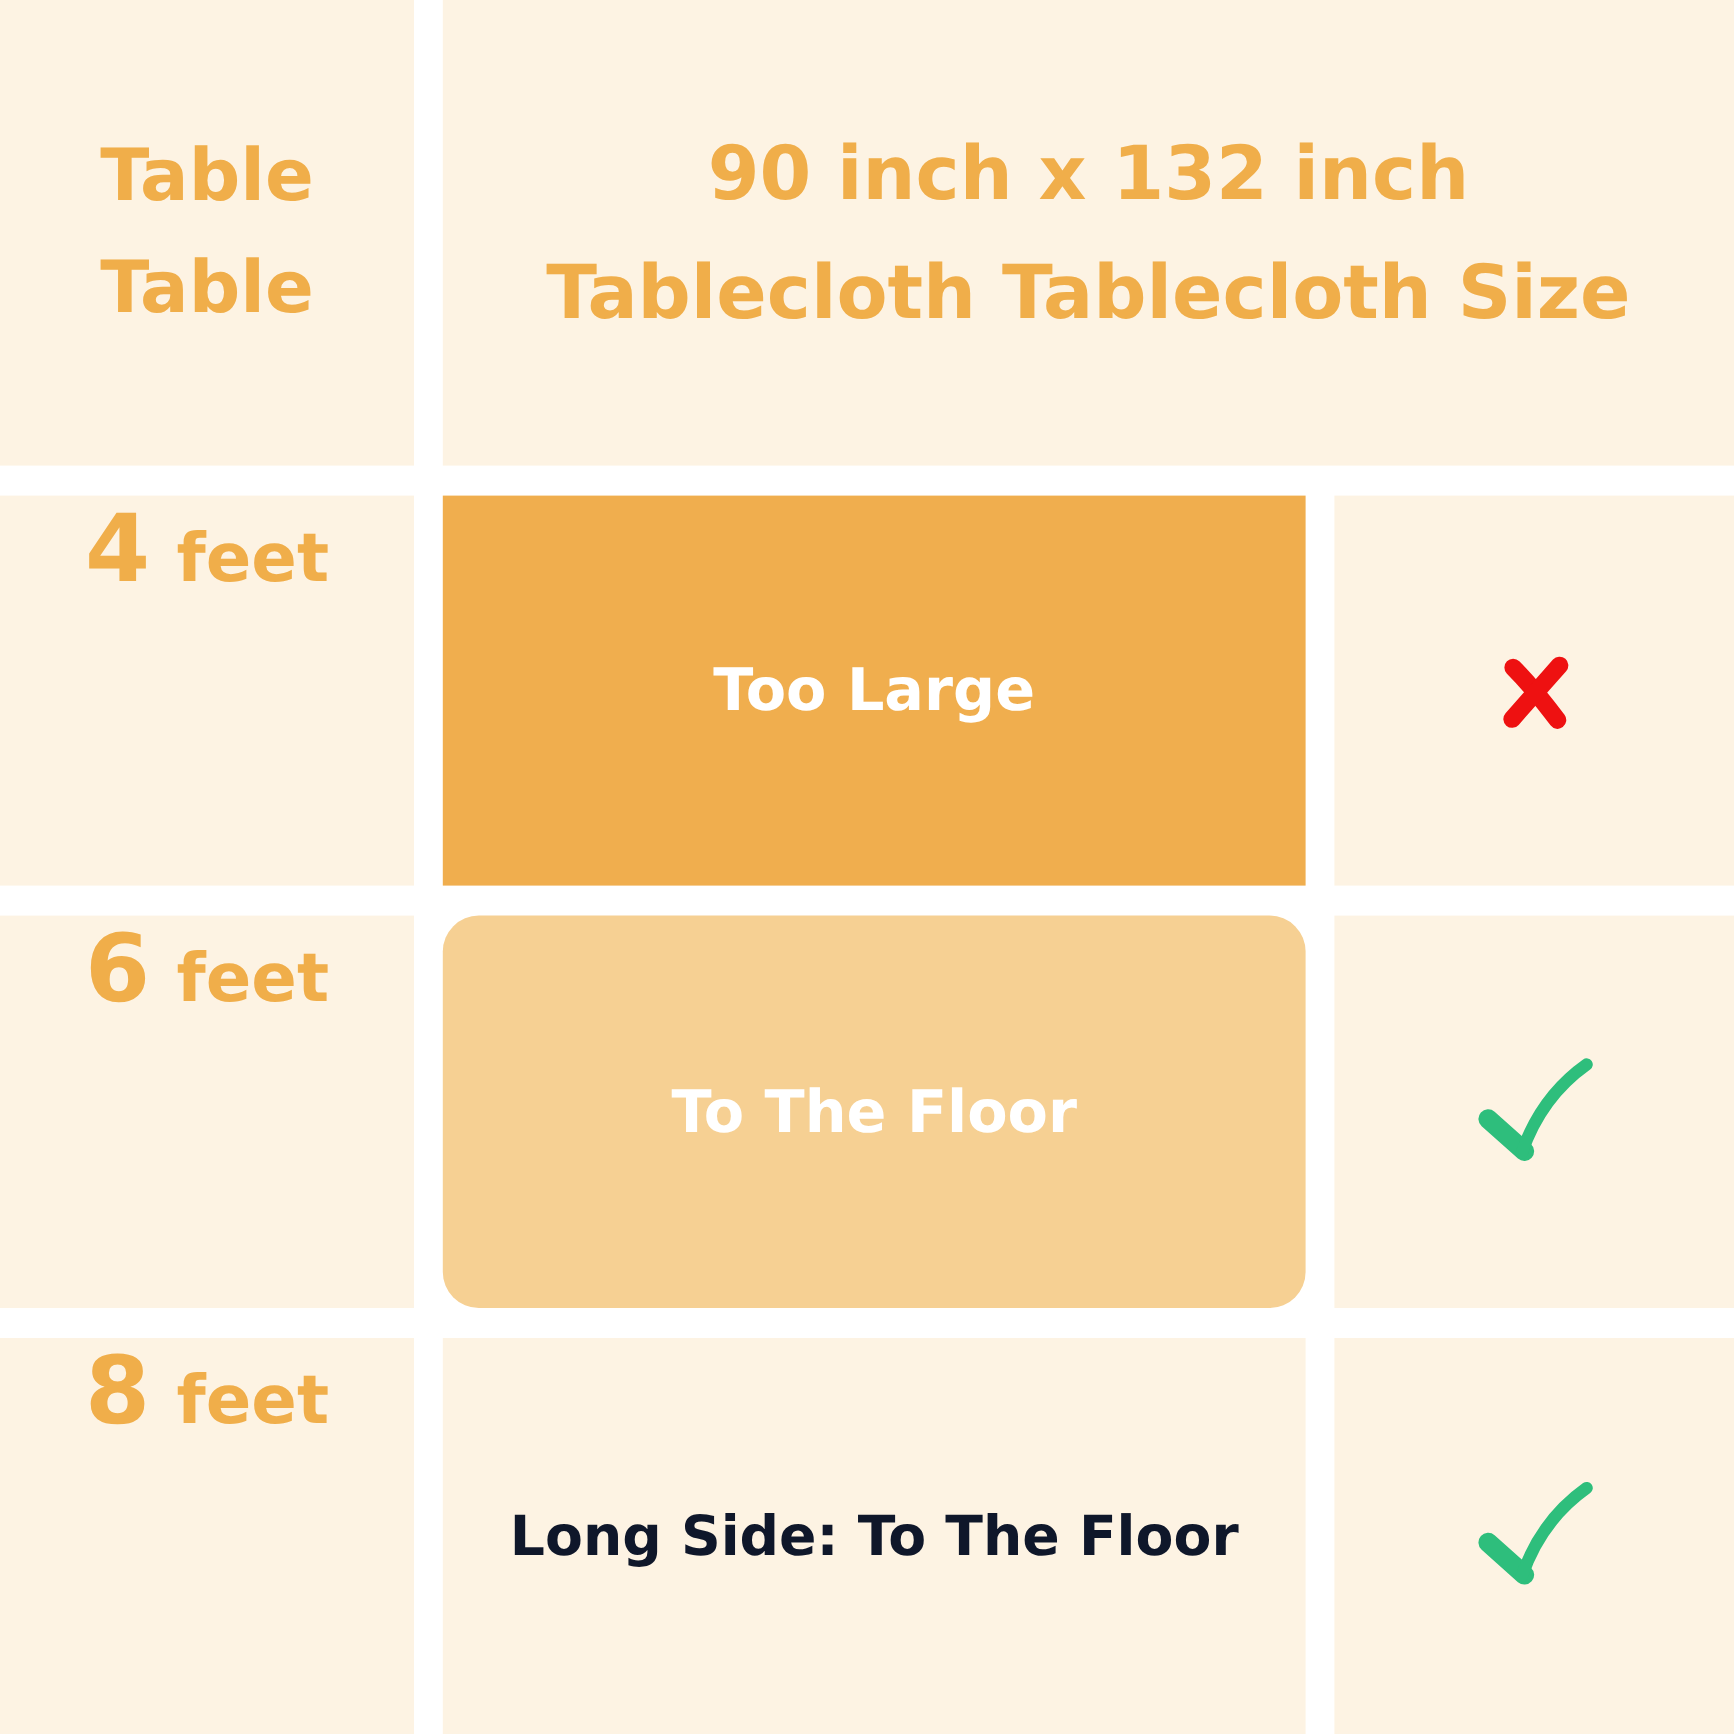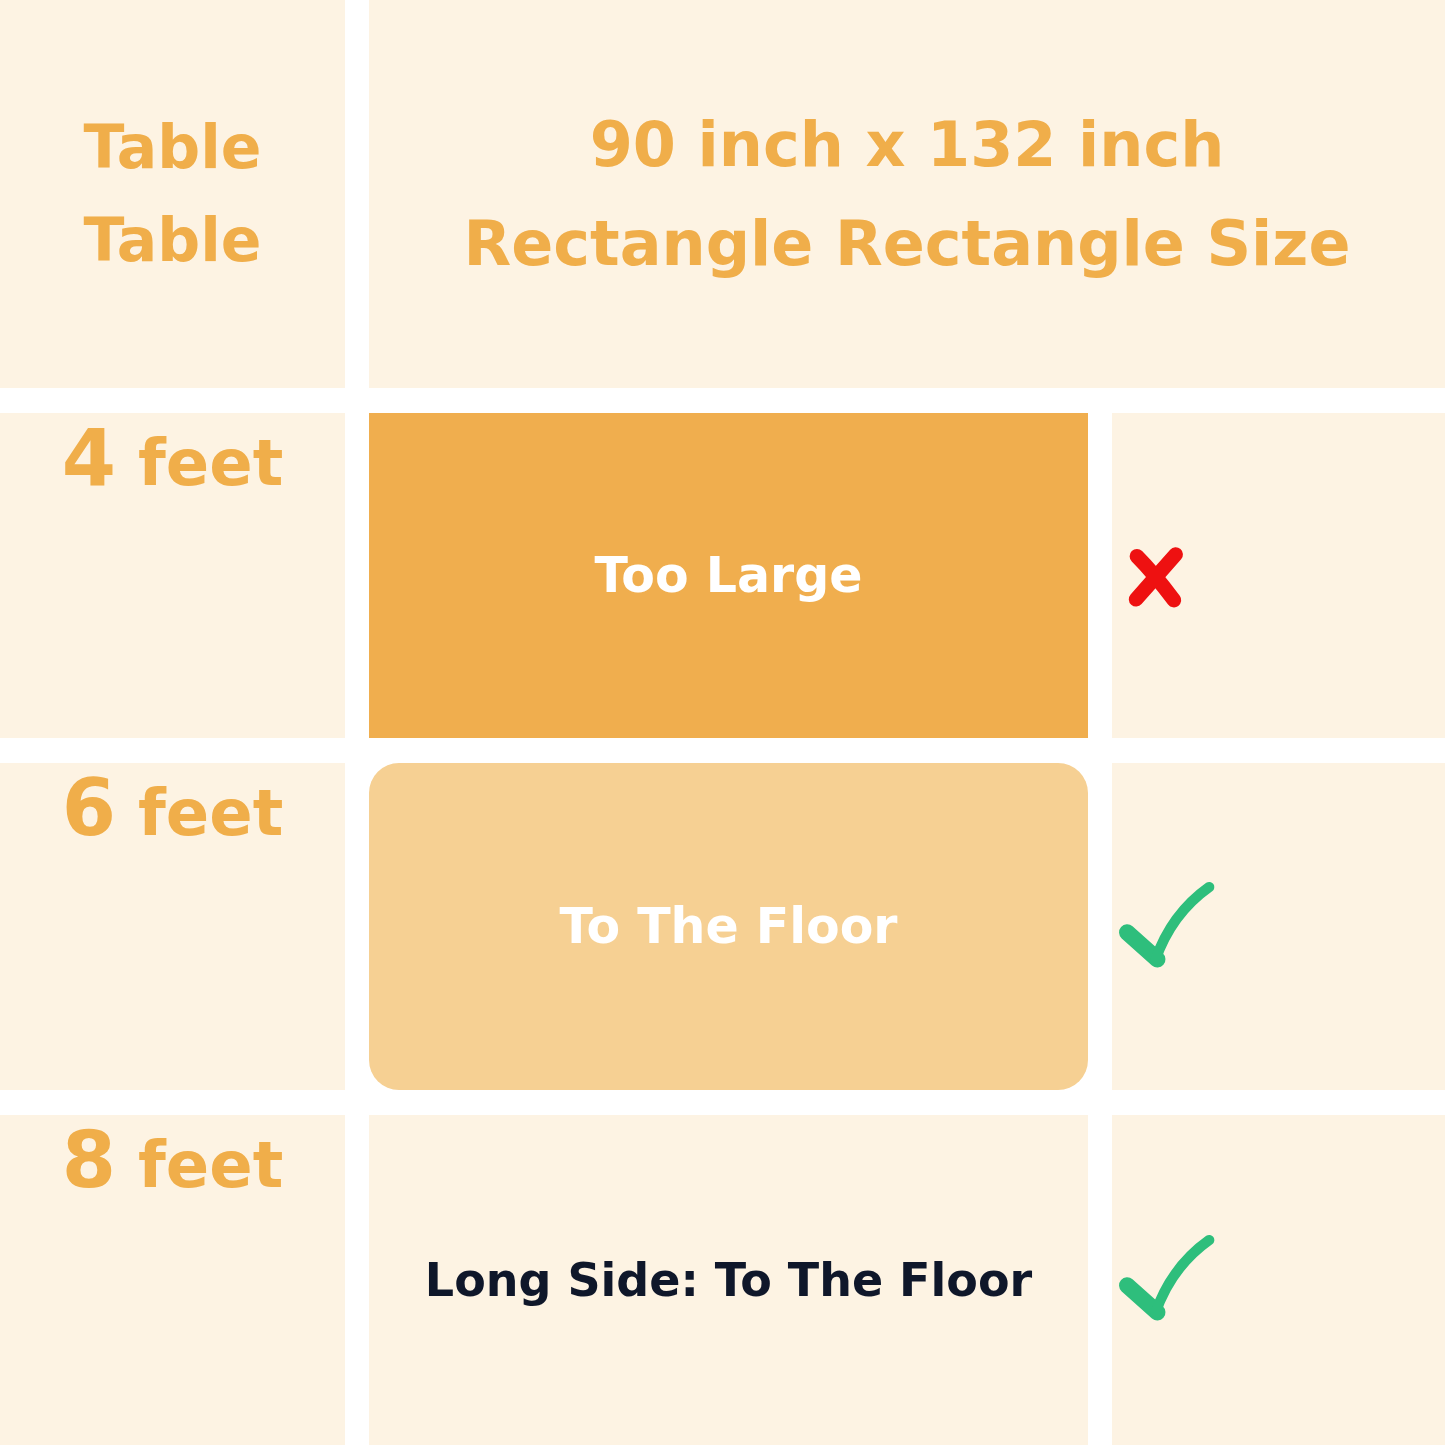--- a/index.html
+++ b/index.html
@@ -13,48 +13,49 @@
     grid-template-rows: 388px 325px 327px 330px;
     gap: 25px 24px;
     font-family: "DejaVu Sans", "Liberation Sans", sans-serif;
     font-weight: 700;
     overflow: hidden;
   }
   .cell {
     background: #FDF3E3;
     display: flex;
     flex-direction: column;
+    align-items: center;
     justify-content: center;
     text-align: center;
   }
   .accent { color: #F0AE4A; }
   .header-col1 { font-size: 60px; line-height: 1.55; }
   .header-col2 { grid-column: 2 / 4; font-size: 62px; line-height: 1.6; }
   .length-cell { flex-direction: row; align-items: baseline; gap: 22px; }
   .length-number { font-size: 78px; }
-  .length-unit { font-size: 64px; }
+  .length-unit { font-size: 56px; }
   .fit-box-dark { background: #F0AE4E; }
   .fit-box-light { background: #F6D093; border-radius: 30px; }
   .fit-text { color: #ffffff; font-size: 49px; }
   .fit-lines { color: #0f172a; font-size: 46px; line-height: 1.0; }
   .fit-lines .line + .line { margin-top: 42px; }
   .icon-svg { display: block; }
 </style>
 </head>
 <body>
 
 <div class="board">
 
   <div class="cell header-col1 accent">
     <div>Table</div>
     <div>Table</div>
   </div>
   <div class="cell header-col2 accent">
     <div>90 inch x 132 inch</div>
-    <div>Rectangle Rectangle Size</div>
+    <div>Tablecloth Tablecloth Size</div>
   </div>
 
   <div class="cell length-cell accent">
     <span class="length-number">4</span>
     <span class="length-unit">feet</span>
   </div>
   <div class="cell fit-box-dark">
     <div class="fit-text">Too Large</div>
   </div>
   <div class="cell">

